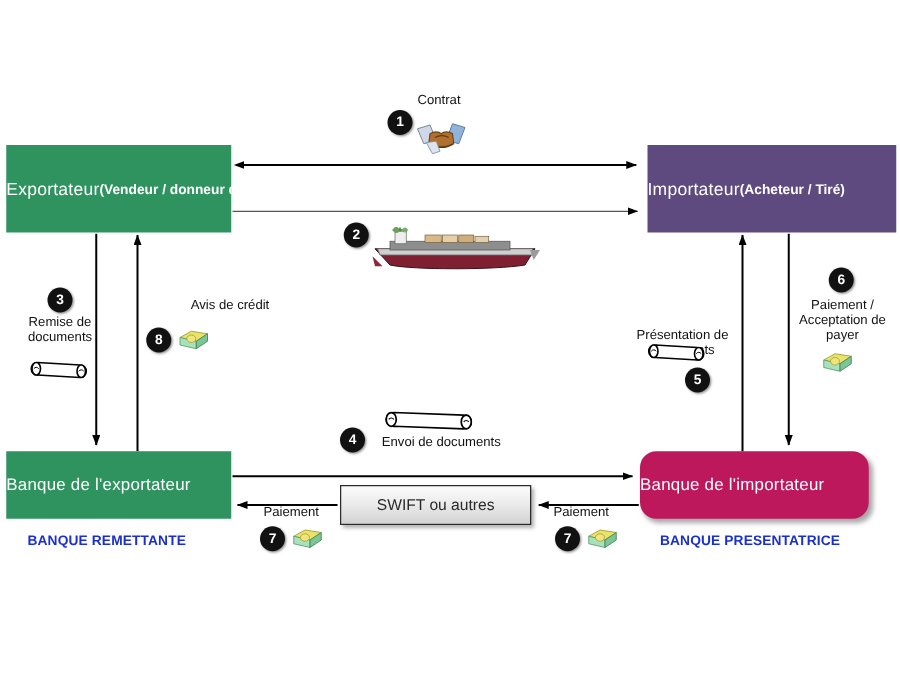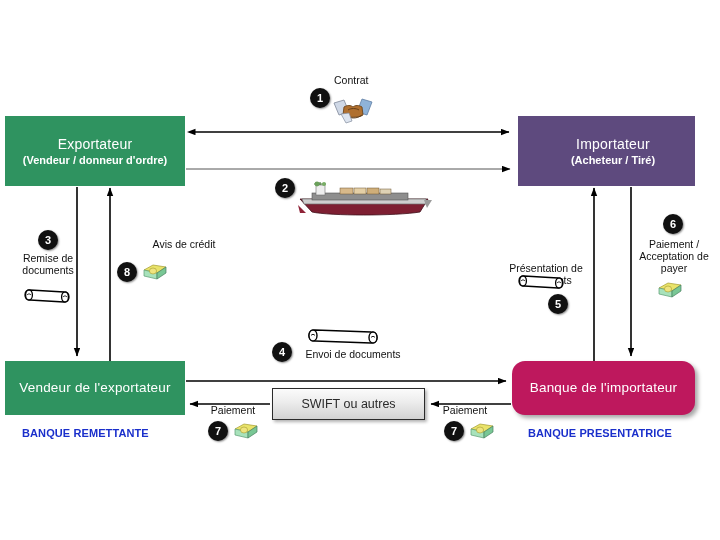--- a/index.html
+++ b/index.html
@@ -22,23 +22,23 @@
     left: 0;
     top: 0;
     width: 720px;
     height: 540px;
   }
   
   .box {
     position: absolute;
     box-sizing: border-box;
     display: flex;
-    flex-direction: column;
+    flex-direction: row;
     align-items: center;
-    justify-content: center;
+    justify-content: flex-start;
     color: #ffffff;
     text-align: center;
     line-height: 1.15;
     z-index: 5;
   }
   .box .line1 {
     font-size: 14px;
     font-weight: 400;
     letter-spacing: .2px;
     white-space: nowrap;
@@ -47,23 +47,22 @@
     font-size: 11px;
     font-weight: bold;
     margin-top: 2px;
     white-space: nowrap;
   }
   #box-exportateur {
     left: 5px; top: 116px; width: 180px; height: 70px;
     background: #2F9360;
   }
   #box-importateur {
-    left: 518px; top: 116px; width: 177px; height: 70px;
+    left: 518px; top: 116px; width: 199px; height: 70px;
     background: #5E4A7E;
-    padding-left: 13px;
   }
   #box-banque-exportateur {
     left: 5px; top: 361px; width: 180px; height: 54px;
     background: #2F9360;
   }
   #box-banque-importateur {
     left: 512px; top: 361px; width: 183px; height: 54px;
     background: #be185d;
     box-shadow: 3px 3px 4px rgba(0,0,0,.35);
     border-radius: 13px;
@@ -184,21 +183,21 @@
     <span class="line1">Exportateur</span>
     <span class="line2">(Vendeur / donneur d'ordre)</span>
   </div>
 
   <div class="box" id="box-importateur">
     <span class="line1">Importateur</span>
     <span class="line2">(Acheteur / Tiré)</span>
   </div>
 
   <div class="box" id="box-banque-exportateur">
-    <span class="line1">Vendeur de l'exportateur</span>
+    <span class="line1">Banque de l'exportateur</span>
   </div>
 
   <div class="box" id="box-banque-importateur">
     <span class="line1">Banque de l'importateur</span>
   </div>
 
   <div id="box-swift">
     <span>SWIFT ou autres</span>
   </div>
 

